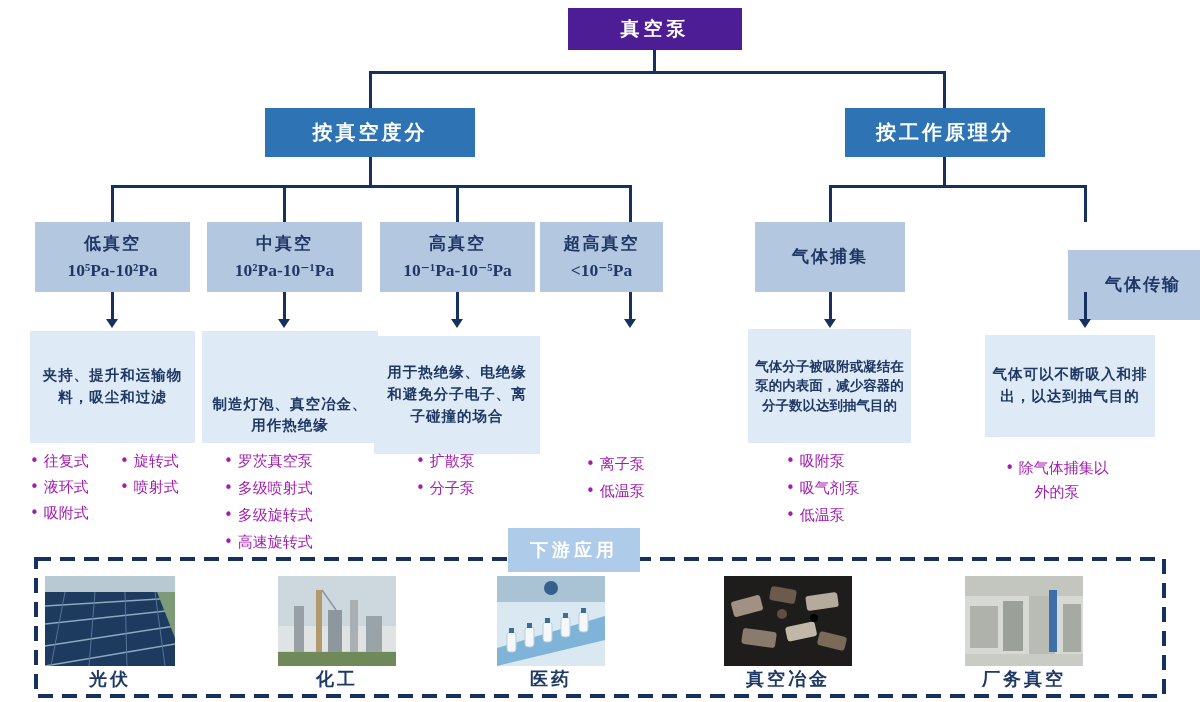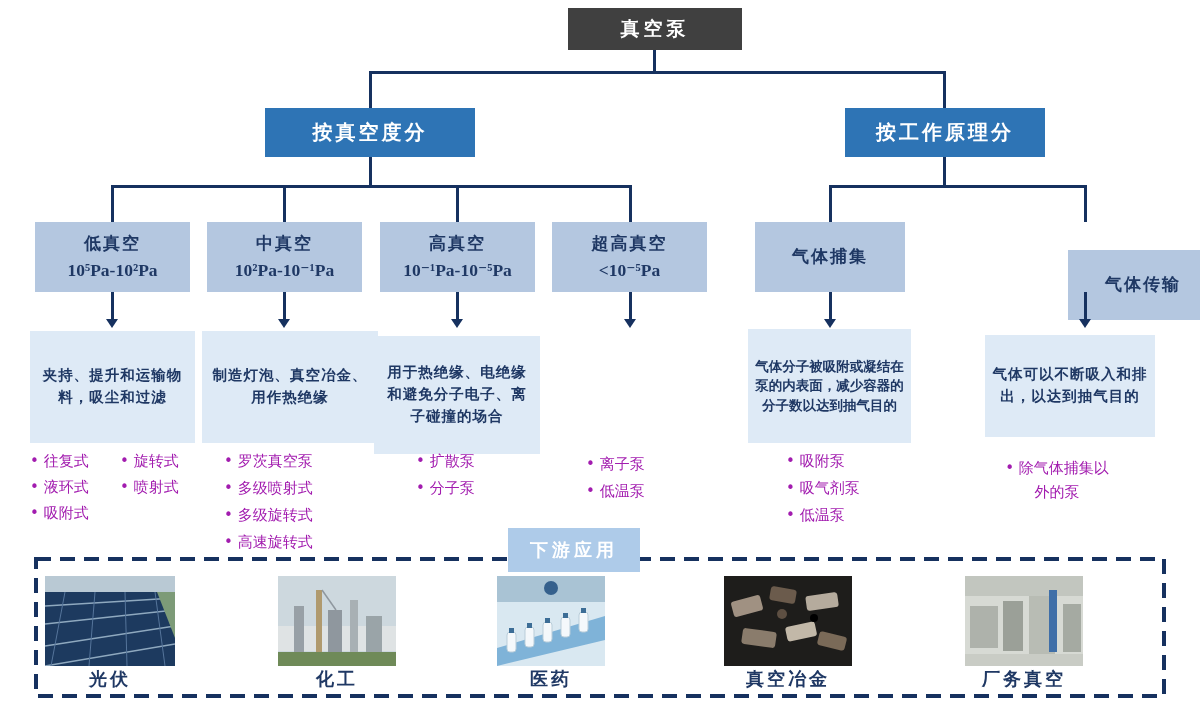--- a/index.html
+++ b/index.html
@@ -1,18 +1,18 @@
 <!DOCTYPE html>
 <html><head>
 <meta charset="utf-8">
 <style>
   html,body{margin:0;padding:0;background:#fff;font-family:"DejaVu Sans","Liberation Sans",sans-serif;}
   .canvas{position:relative;width:1200px;height:702px;background:#fff;overflow:hidden;}
   .box{position:absolute;display:flex;align-items:center;justify-content:center;box-sizing:border-box;text-align:center;}
-  .root-box{background:#404040;color:#fff;font-size:19px;font-weight:bold;letter-spacing:4px;}
+  .root-box{background:#4c1d95;color:#fff;font-size:19px;font-weight:bold;letter-spacing:4px;}
   .branch-box{background:#2E74B5;color:#fff;font-size:20px;font-weight:bold;letter-spacing:3px;}
   .cat-box{background:#B4C7E0;color:#1F3864;flex-direction:column;font-weight:bold;line-height:1.5;}
   .cat-title{font-size:17px;letter-spacing:2px;}
   .cat-range{font-family:"Liberation Serif","DejaVu Serif",serif;font-size:17.5px;font-weight:bold;}
   .desc-box{background:#DEEAF6;color:#1F3864;font-weight:bold;font-size:14.5px;line-height:1.5;padding:6px;letter-spacing:1px;}
   #desc-5{font-size:13.5px;line-height:1.42;letter-spacing:0;}
   .line{position:absolute;background:#16315F;}
   .arrow-head{position:absolute;width:0;height:0;border-left:6px solid transparent;border-right:6px solid transparent;border-top:9px solid #16315F;}
   .pumps{position:absolute;color:#a21caf;font-weight:normal;font-size:15px;}
   .bullet{margin-bottom:9px;white-space:nowrap;line-height:1.2;}
@@ -24,25 +24,25 @@
   .downstream-tag{position:absolute;left:508px;top:528px;width:132px;height:44px;background:#AECBE9;color:#fff;
     font-size:18px;font-weight:bold;display:flex;align-items:center;justify-content:center;letter-spacing:4px;z-index:2;}
   .dashed-frame{position:absolute;left:33px;top:556px;z-index:1;}
   .app-img{position:absolute;top:576px;height:90px;z-index:2;}
   .app-img svg{width:100%;height:100%;display:block;}
   .app-label{position:absolute;top:667px;color:#1F3864;font-weight:bold;font-size:18px;text-align:center;letter-spacing:3px;z-index:2;}
   
   #cat-1{left:35px;top:222px;width:155px;height:70px;}
   #cat-2{left:207px;top:222px;width:155px;height:70px;}
   #cat-3{left:380px;top:222px;width:155px;height:70px;}
-  #cat-4{left:552px;top:222px;width:155px;height:70px;}
+  #cat-4{left:540px;top:222px;width:123px;height:70px;}
   #cat-5{left:755px;top:222px;width:150px;height:70px;}
   #cat-6{left:1068px;top:222px;width:150px;height:70px;margin-top:28px;}
   #desc-1{left:30px;top:331px;width:165px;height:112px;}
-  #desc-2{left:202px;top:331px;width:176px;height:112px;}
+  #desc-2{left:202px;top:331px;width:176px;height:112px;align-items:flex-end;}
   #desc-3{left:374px;top:336px;width:166px;height:118px;}
   #desc-4{left:546px;top:331px;width:167px;height:126px;}
   #desc-5{left:748px;top:329px;width:163px;height:114px;}
   #desc-6{left:985px;top:335px;width:170px;height:102px;}
   #pumps-1{left:30px;top:452px;}
   #pumps-2{left:224px;top:452px;}
   #pumps-3{left:416px;top:452px;}
   #pumps-4{left:586px;top:455px;}
   #pumps-5{left:786px;top:452px;}
   #pumps-6{left:1002px;top:456px;}

